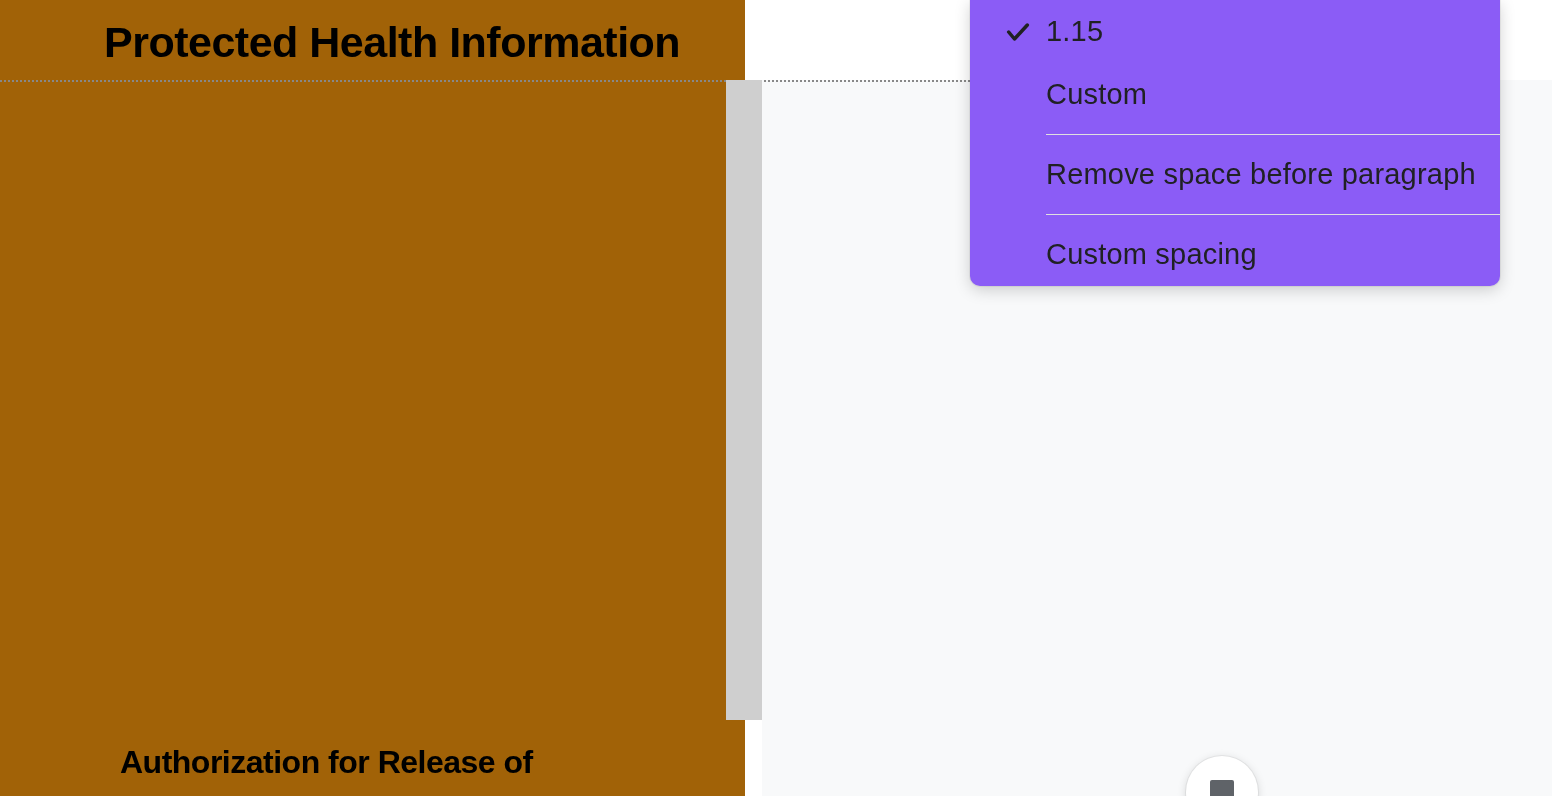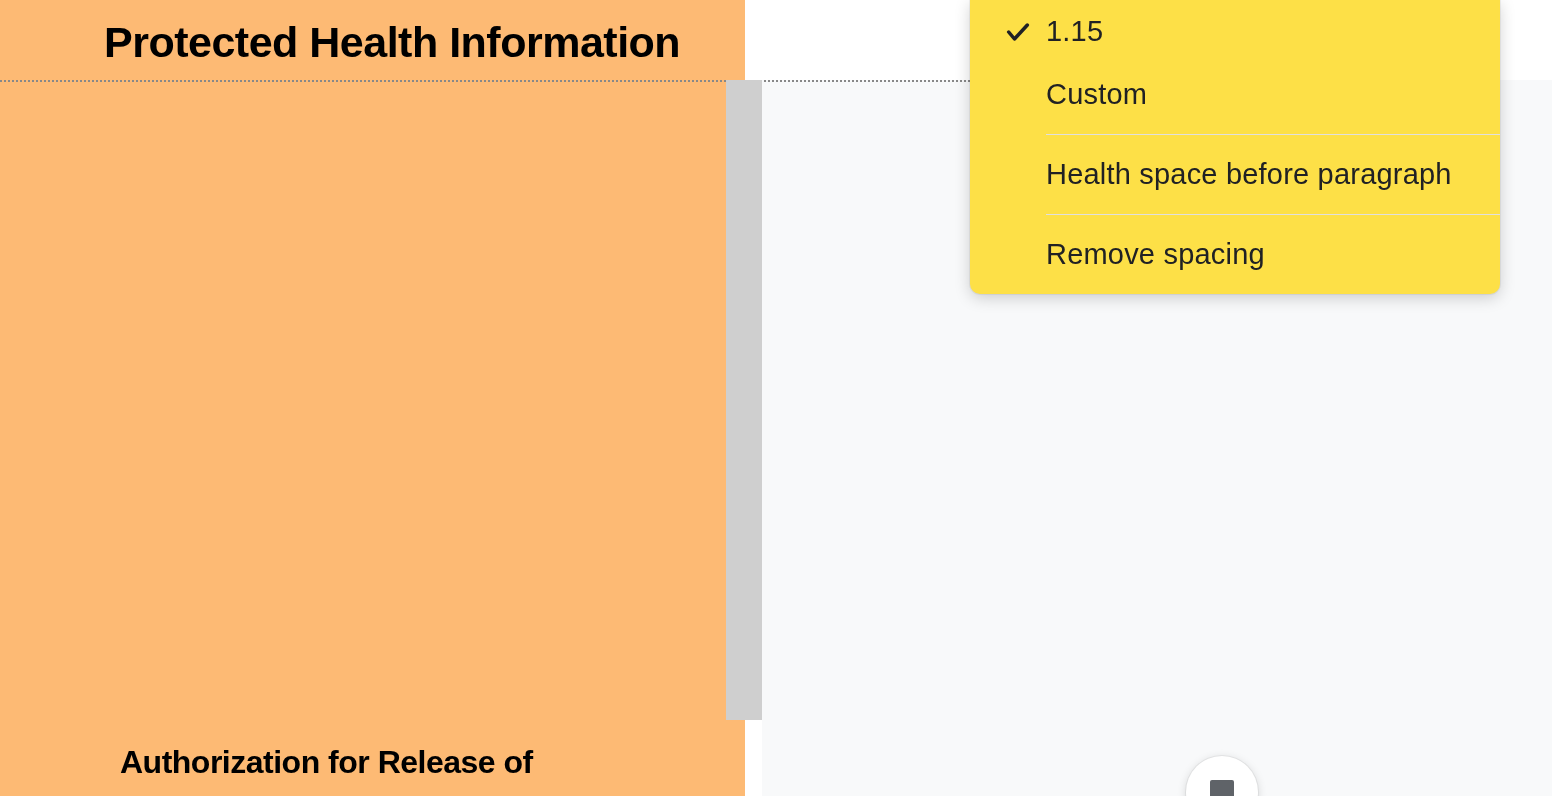--- a/index.html
+++ b/index.html
@@ -14,21 +14,21 @@
       height: 796px;
       position: relative;
       overflow: hidden;
     }
     .document-area {
       position: absolute;
       left: 0;
       top: 0;
       width: 745px;
       height: 796px;
-      background: #fdba74;
+      background: #a16207;
     }
     .doc-title-1 {
       position: absolute;
       left: 104px;
       top: 18px;
       font-size: 43px;
       font-weight: 700;
       color: #000;
       letter-spacing: -0.5px;
     }
@@ -63,24 +63,24 @@
       top: 80px;
       right: 0;
       height: 716px;
       background: #f8f9fa;
     }
     .menu-panel {
       position: absolute;
       left: 970px;
       top: 0;
       width: 530px;
-      background: #fde047;
+      background: #8b5cf6;
       border-radius: 0 0 10px 10px;
       box-shadow: 0 4px 16px rgba(0,0,0,0.18), 0 0 0 1px rgba(0,0,0,0.05);
-      padding-bottom: 8px;
+      padding-bottom: 0;
       z-index: 10;
     }
     .menu-item {
       display: flex;
       align-items: center;
       height: 63px;
       padding: 0 0 0 20px;
       font-size: 29px;
       color: #202124;
       cursor: pointer;
@@ -153,28 +153,28 @@
 
   <div class="menu-item">
     <span class="menu-check"></span>
     <span class="menu-label">Custom</span>
   </div>
 
   <div class="menu-separator"></div>
 
   <div class="menu-item">
     <span class="menu-check"></span>
-    <span class="menu-label">Health space before paragraph</span>
+    <span class="menu-label">Remove space before paragraph</span>
   </div>
 
 
   <div class="menu-separator"></div>
 
   <div class="menu-item">
     <span class="menu-check"></span>
-    <span class="menu-label">Remove spacing</span>
+    <span class="menu-label">Custom spacing</span>
   </div>
 
 </div>
 
 <div class="floating-btn">
   <div class="floating-btn-inner"></div>
 </div>
 
 </body></html>

